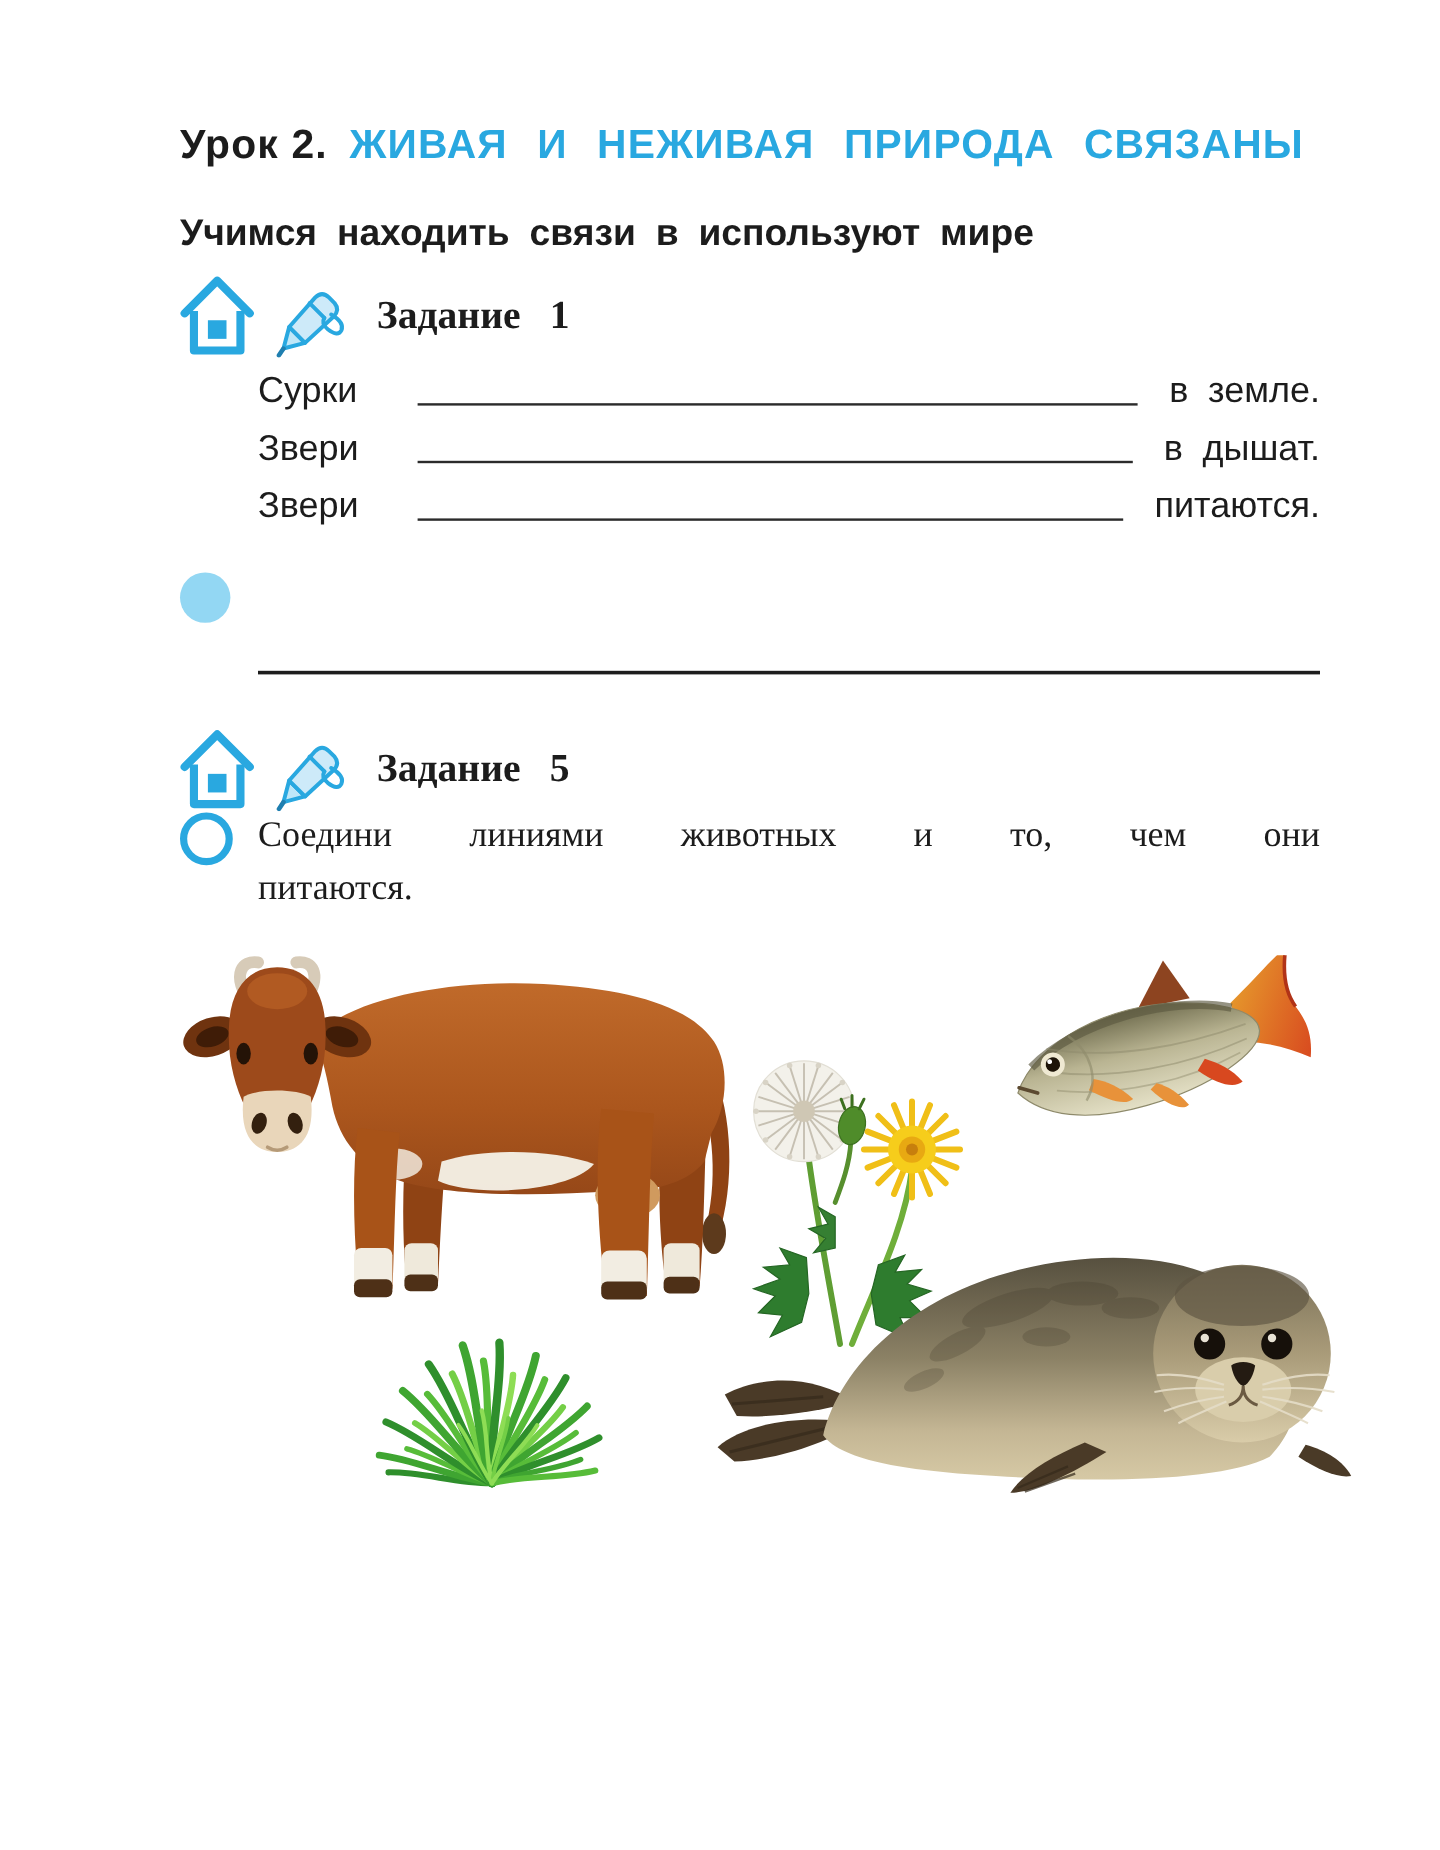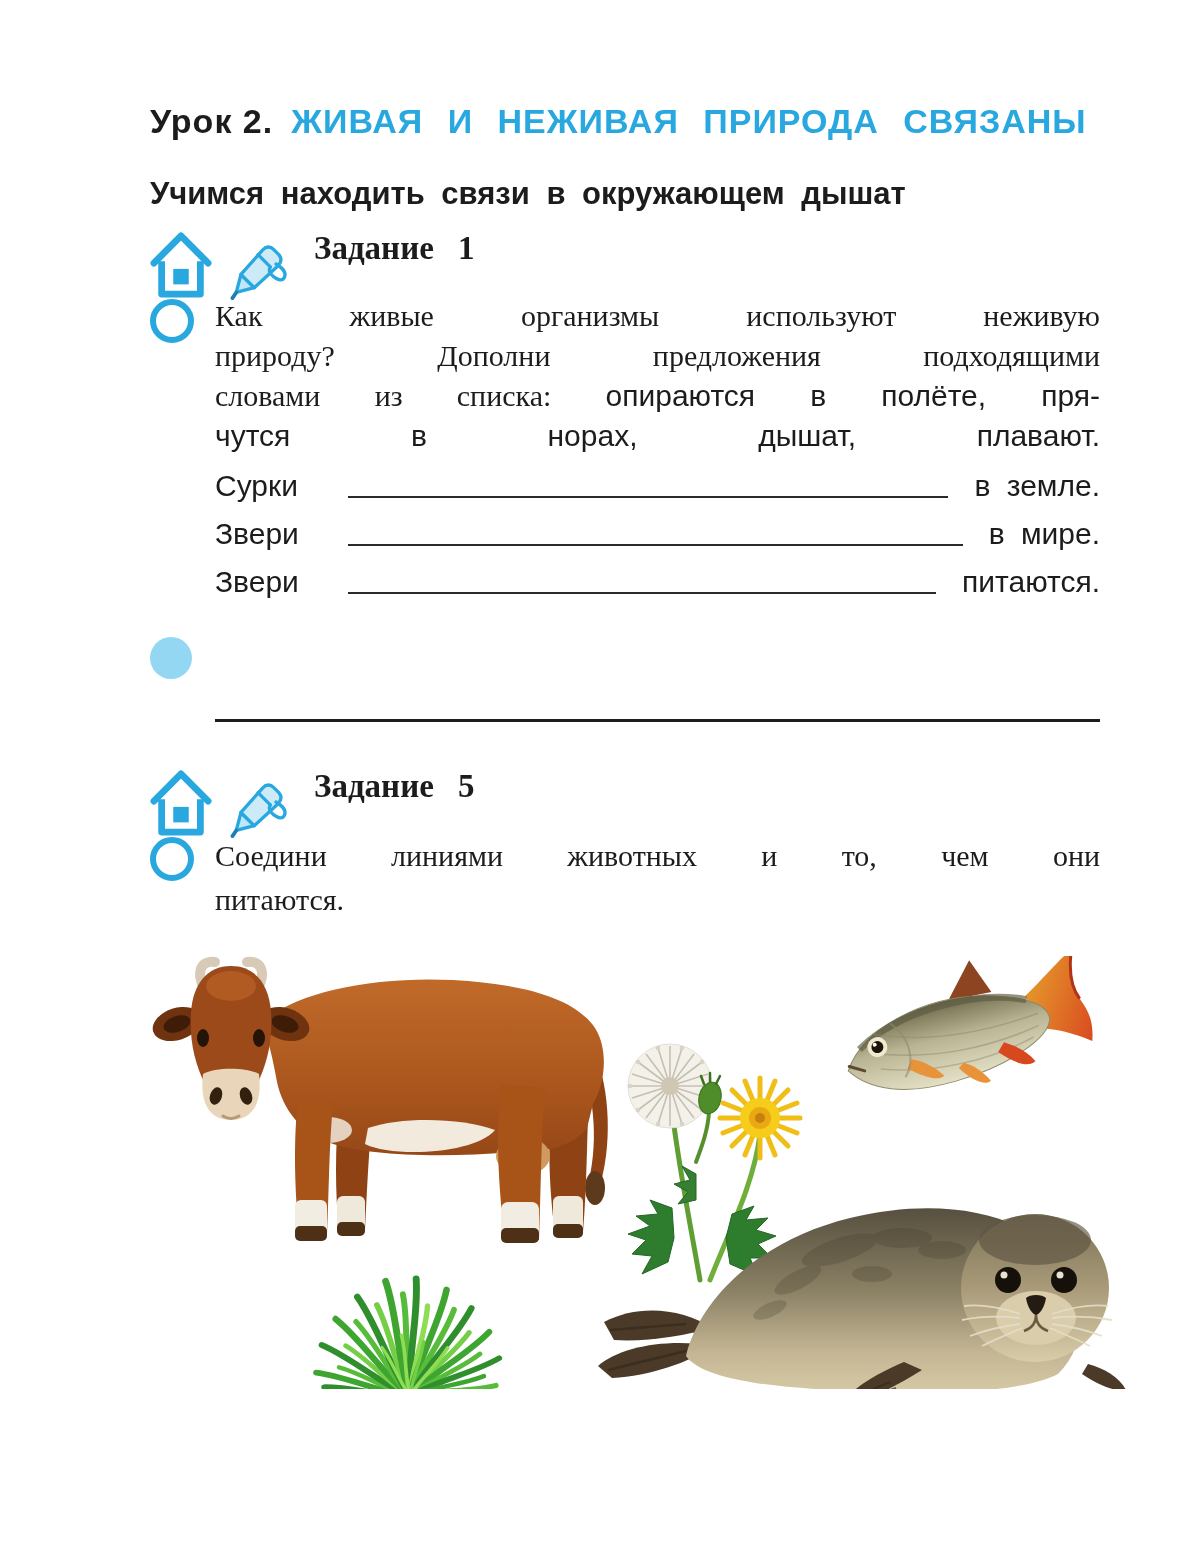--- a/index.html
+++ b/index.html
@@ -24,21 +24,21 @@
   .lesson-heading .lesson-number{color:#1c1c1c;margin-right:18px;letter-spacing:1px;}
   .lesson-heading .lesson-title{color:#29a8e0;letter-spacing:1px;word-spacing:14px;}
   .lesson-subtitle{
     margin:34px 0 0 0;
     font-family:"Liberation Sans",sans-serif;
     font-size:31px;font-weight:bold;line-height:36px;
     word-spacing:8px;
   }
   
   .task-header{
-    display:flex;
+    display:flex;align-items:center;
     margin-top:18px;height:66px;
   }
   .icon{display:inline-flex;flex:0 0 auto;}
   .home-icon{margin-right:14px;}
   .pen-icon{margin-right:16px;}
   .task-title{
     font-family:"Liberation Serif",serif;
     font-size:33px;font-weight:bold;
     word-spacing:16px;
     margin-left:8px;
@@ -107,21 +107,21 @@
     font-size:36px;font-weight:bold;
   }
 </style>
 </head>
 <body>
 
 <div class="page">
 
   <h1 class="lesson-heading"><span class="lesson-number">Урок 2.</span><span class="lesson-title">ЖИВАЯ И НЕЖИВАЯ ПРИРОДА СВЯЗАНЫ</span></h1>
 
-  <h2 class="lesson-subtitle">Учимся находить связи в окружающем дышат</h2>
+  <h2 class="lesson-subtitle">Учимся находить связи в используют мире</h2>
 
   <section class="task task1">
 
     <div class="task-header">
       <span class="icon home-icon">
         <svg width="62" height="70" viewBox="0 0 64 72" aria-hidden="true">
           <path d="M12 32 V66 H52 V32" fill="#ffffff" stroke="#29a8e0" stroke-width="7" stroke-linejoin="round"></path>
           <path d="M4 34 L32 6 L60 34" fill="none" stroke="#29a8e0" stroke-width="7" stroke-linecap="round" stroke-linejoin="round"></path>
           <rect x="24" y="40" width="16" height="16" fill="#29a8e0"></rect>
         </svg>
@@ -133,40 +133,31 @@
             <path d="M15 47 L38 21 Q44 15 50 21 L55 26 Q60 32 54 38 L29 61 Z" fill="#cdeaf9"></path>
             <path d="M33 26 L46 39" fill="none"></path>
             <path d="M52 36 q12 7 9 14 q-3 6 -12 -1 q-6 -5 -3 -10" fill="none"></path>
           </g>
           <path d="M10 66 l-4 6" stroke="#1f7fb0" stroke-width="4" stroke-linecap="round"></path>
         </svg>
       </span>
       <span class="task-title">Задание 1</span>
     </div>
 
-    <div class="bullet-row">
-      <span class="bullet-col">
-        <span class="ring-bullet"></span>
-      </span>
-      <p class="question"><span>Как живые организмы используют неживую
-природу? Дополни предложения подходящими
-словами из списка: </span><span class="q-sans">опираются в полёте, пря-
-чутся в норах, дышат, плавают.</span></p>
-    </div>
 
     <div class="fill-rows">
       <div class="fill-row">
         <span class="fill-subject">Сурки</span>
         <span class="blank-line"></span>
         <span class="fill-ending">в земле.</span>
       </div>
       <div class="fill-row">
         <span class="fill-subject">Звери</span>
         <span class="blank-line"></span>
-        <span class="fill-ending">в мире.</span>
+        <span class="fill-ending">в дышат.</span>
       </div>
       <div class="fill-row">
         <span class="fill-subject">Звери</span>
         <span class="blank-line"></span>
         <span class="fill-ending">питаются.</span>
       </div>
     </div>
 
     <div class="bullet-row followup-row">
       <span class="bullet-col">

